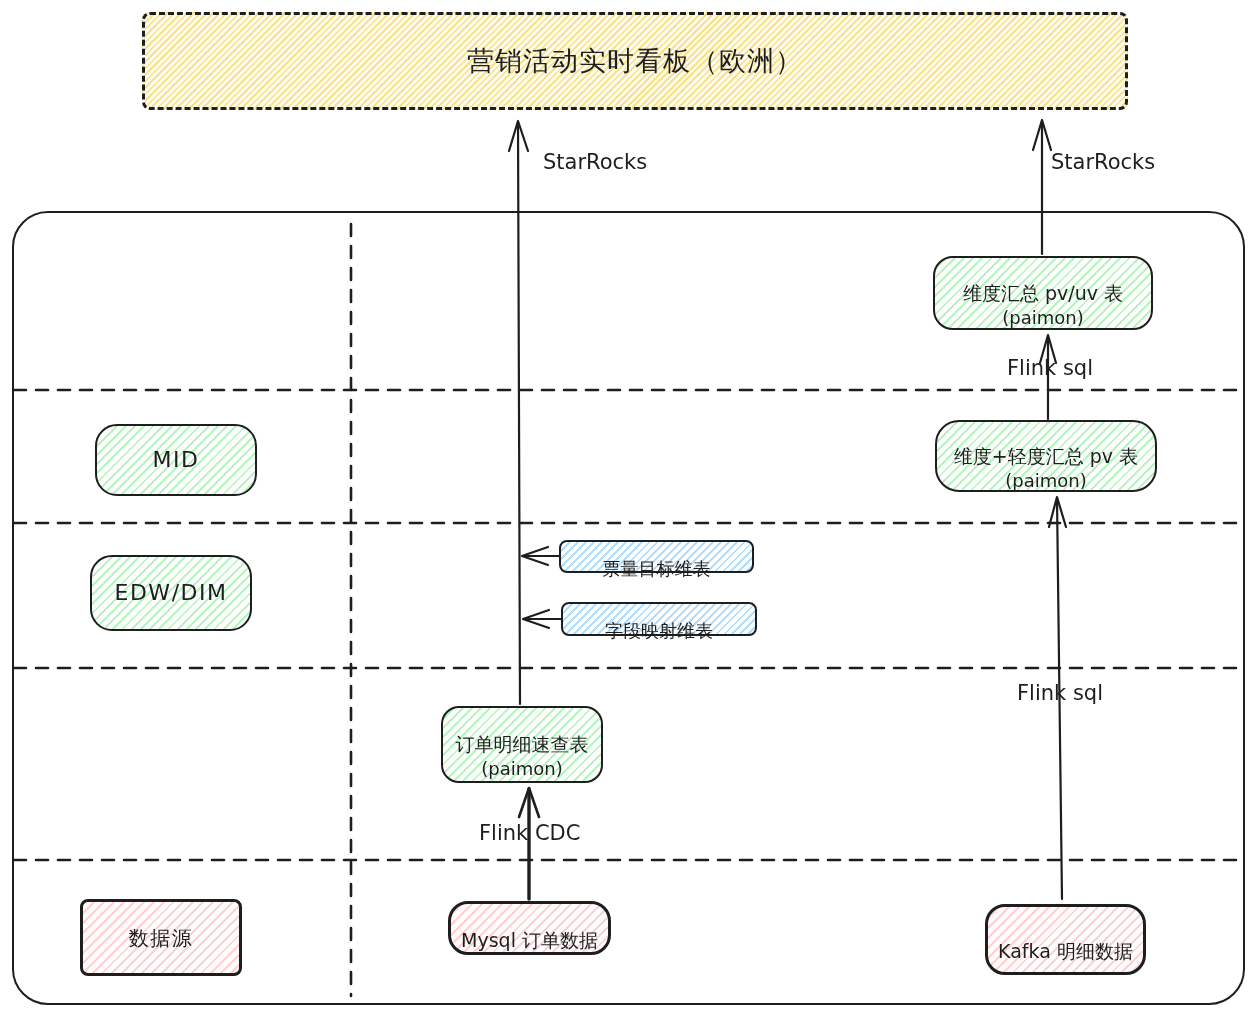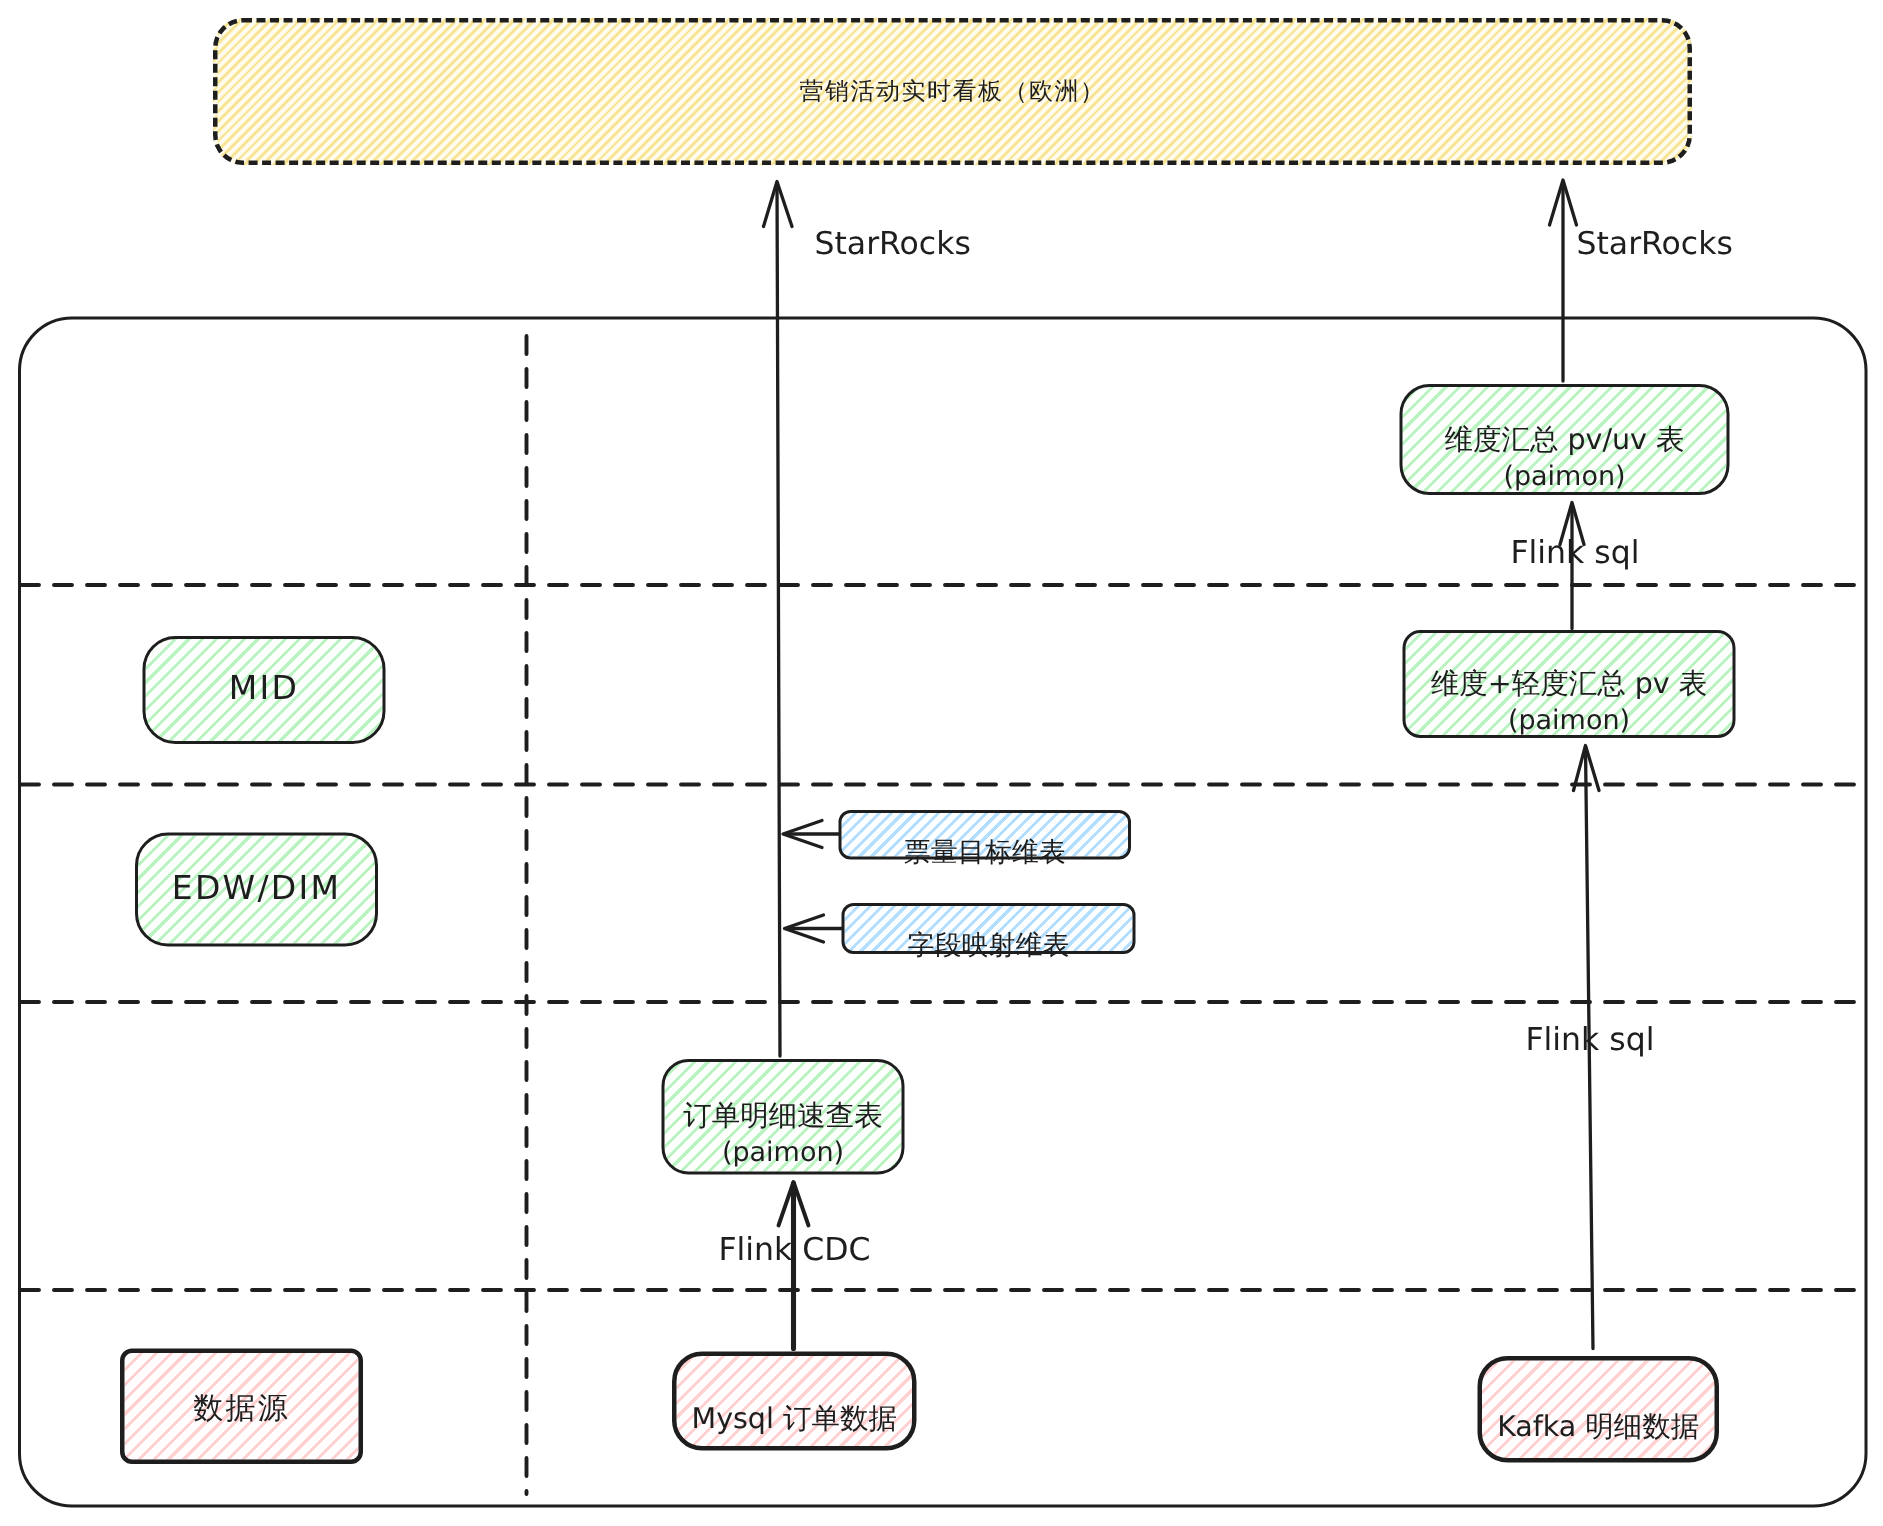--- a/index.html
+++ b/index.html
@@ -44,24 +44,24 @@
         rgba(165,216,255,0.85) 0px, rgba(165,216,255,0.85) 2px,
         rgba(255,255,255,0) 2px, rgba(255,255,255,0) 5.6px),
       #fdfeff;
   }
   
   .dashboard {
     position: absolute;
     left: 142px; top: 12px;
     width: 986px; height: 98px;
     border: 3px dashed #1e1e1e;
-    border-radius: 20px;
+    border-radius: 8px;
     display: flex; align-items: center; justify-content: center;
     box-sizing: border-box;
-    font-size: 16px;
+    font-size: 27px;
     letter-spacing: 1px;
   }
   .container-frame {
     position: absolute;
     left: 12px; top: 211px;
     width: 1233px; height: 794px;
     border: 2.5px solid #1e1e1e;
     border-radius: 36px;
     box-sizing: border-box;
   }
@@ -155,36 +155,36 @@
     <span>EDW/DIM</span>
   </div>
   <div class="node layer-box thick hatch-red" style="left:80px; top:899px; width:162px; height:77px; border-radius:8px; font-size:20px;">
     <span>数据源</span>
   </div>
 
   <div class="node hatch-green" style="left:441px; top:706px; width:162px; height:77px; border-radius:18px;">
     <span class="title">订单明细速查表</span>
     <span class="subtitle">(paimon)</span>
   </div>
-  <div class="node thick hatch-red" style="left:448px; top:901px; width:163px; height:66px; border-radius:20px;">
+  <div class="node thick hatch-red" style="left:448px; top:901px; width:163px; height:54px; border-radius:20px;">
     <span class="title">Mysql 订单数据</span>
   </div>
 
   <div class="node hatch-blue" style="left:559px; top:540px; width:195px; height:33px; border-radius:8px; border-width:2px;">
     <span class="title" style="font-size:18px;">票量目标维表</span>
   </div>
   <div class="node hatch-blue" style="left:561px; top:602px; width:196px; height:34px; border-radius:8px; border-width:2px;">
     <span class="title" style="font-size:18px;">字段映射维表</span>
   </div>
 
   <div class="node hatch-green" style="left:933px; top:256px; width:220px; height:74px; border-radius:20px;">
     <span class="title">维度汇总 pv/uv 表</span>
     <span class="subtitle">(paimon)</span>
   </div>
-  <div class="node hatch-green" style="left:935px; top:420px; width:222px; height:72px; border-radius:12px;">
+  <div class="node hatch-green" style="left:935px; top:420px; width:222px; height:72px; border-radius:24px;">
     <span class="title">维度+轻度汇总 pv 表</span>
     <span class="subtitle">(paimon)</span>
   </div>
   <div class="node thick hatch-red" style="left:985px; top:904px; width:161px; height:71px; border-radius:20px;">
     <span class="title">Kafka 明细数据</span>
   </div>
 
   <div class="edge-label" style="left:543px; top:150px;">StarRocks</div>
   <div class="edge-label" style="left:1051px; top:150px;">StarRocks</div>
   <div class="edge-label" style="left:479px; top:821px;">Flink CDC</div>

